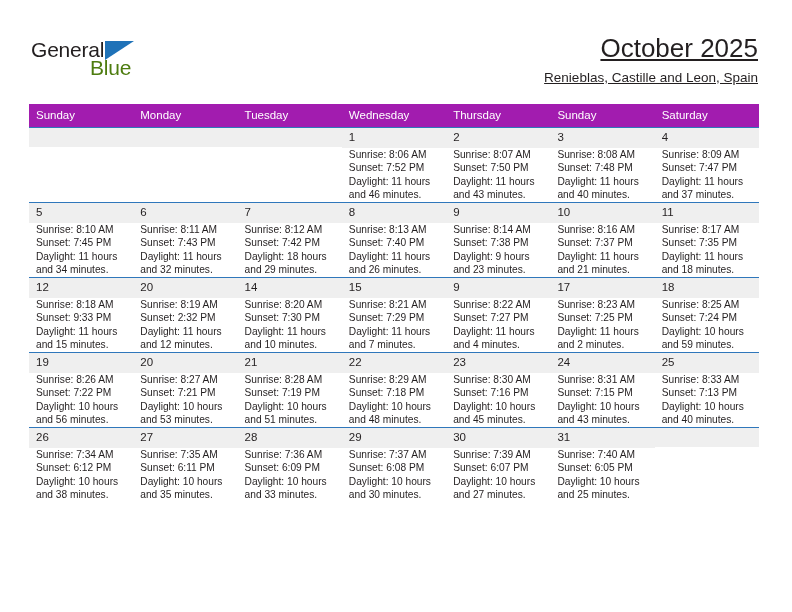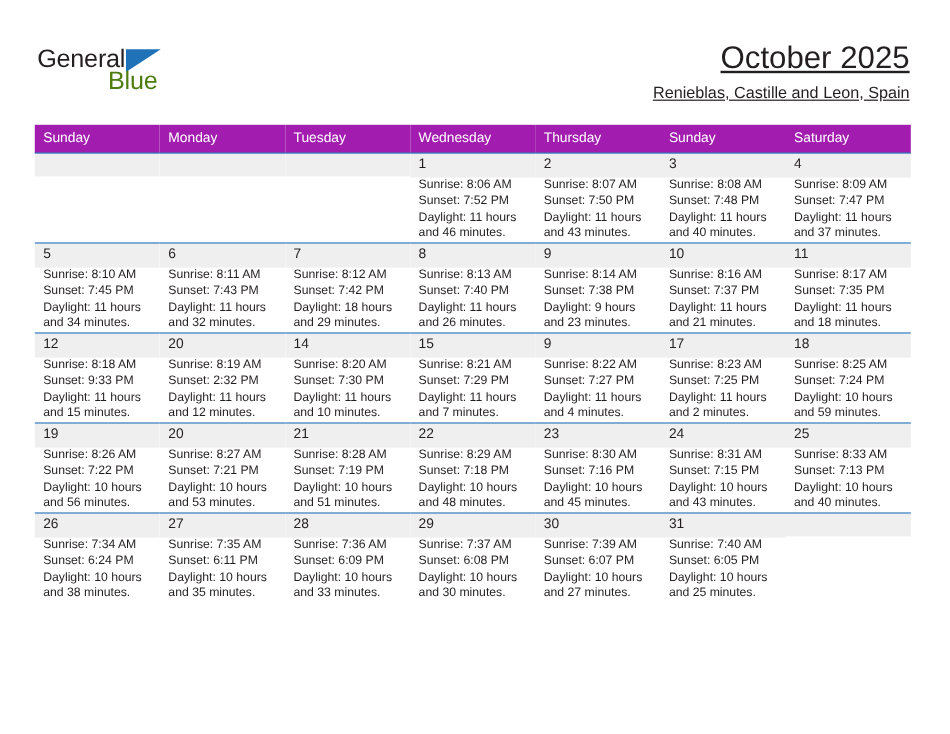--- a/index.html
+++ b/index.html
@@ -391,21 +391,21 @@
               <div>Sunset: 7:13 PM</div>
               <div class="wrap">Daylight: 10 hours and 40 minutes.</div>
             </div>
           </td>
         </tr>
         <tr>
           <td>
             <div class="daynum">26</div>
             <div class="info">
               <div>Sunrise: 7:34 AM</div>
-              <div>Sunset: 6:24 PM</div>
+              <div>Sunset: 6:12 PM</div>
               <div class="wrap">Daylight: 10 hours and 38 minutes.</div>
             </div>
           </td>
           <td>
             <div class="daynum">27</div>
             <div class="info">
               <div>Sunrise: 7:35 AM</div>
               <div>Sunset: 6:11 PM</div>
               <div class="wrap">Daylight: 10 hours and 35 minutes.</div>
             </div>

